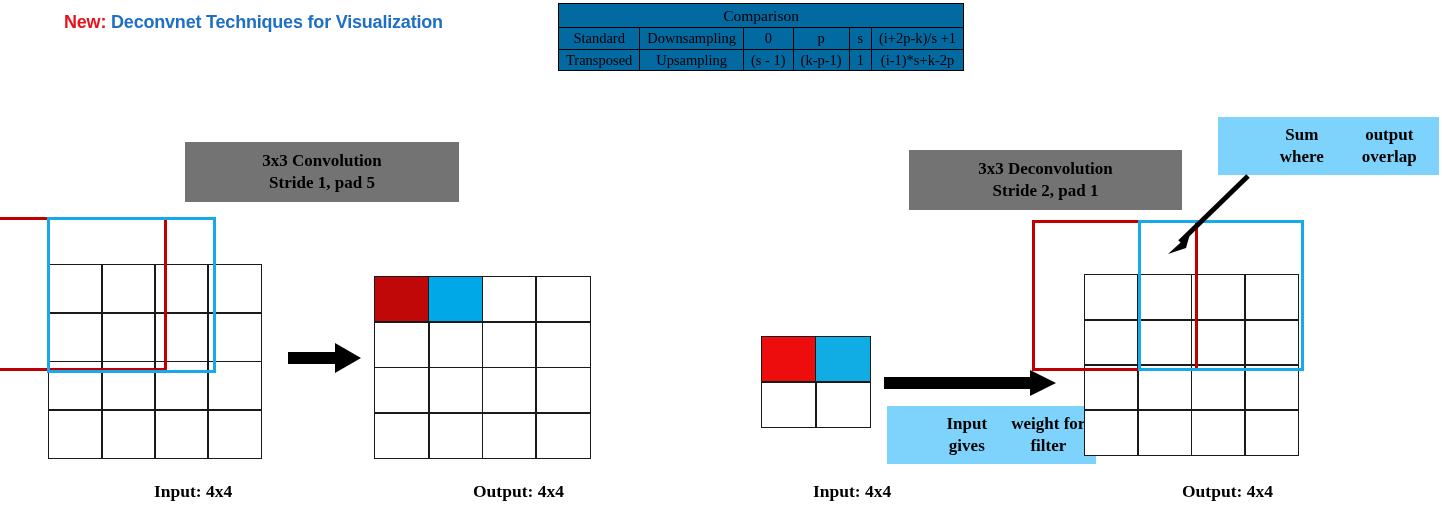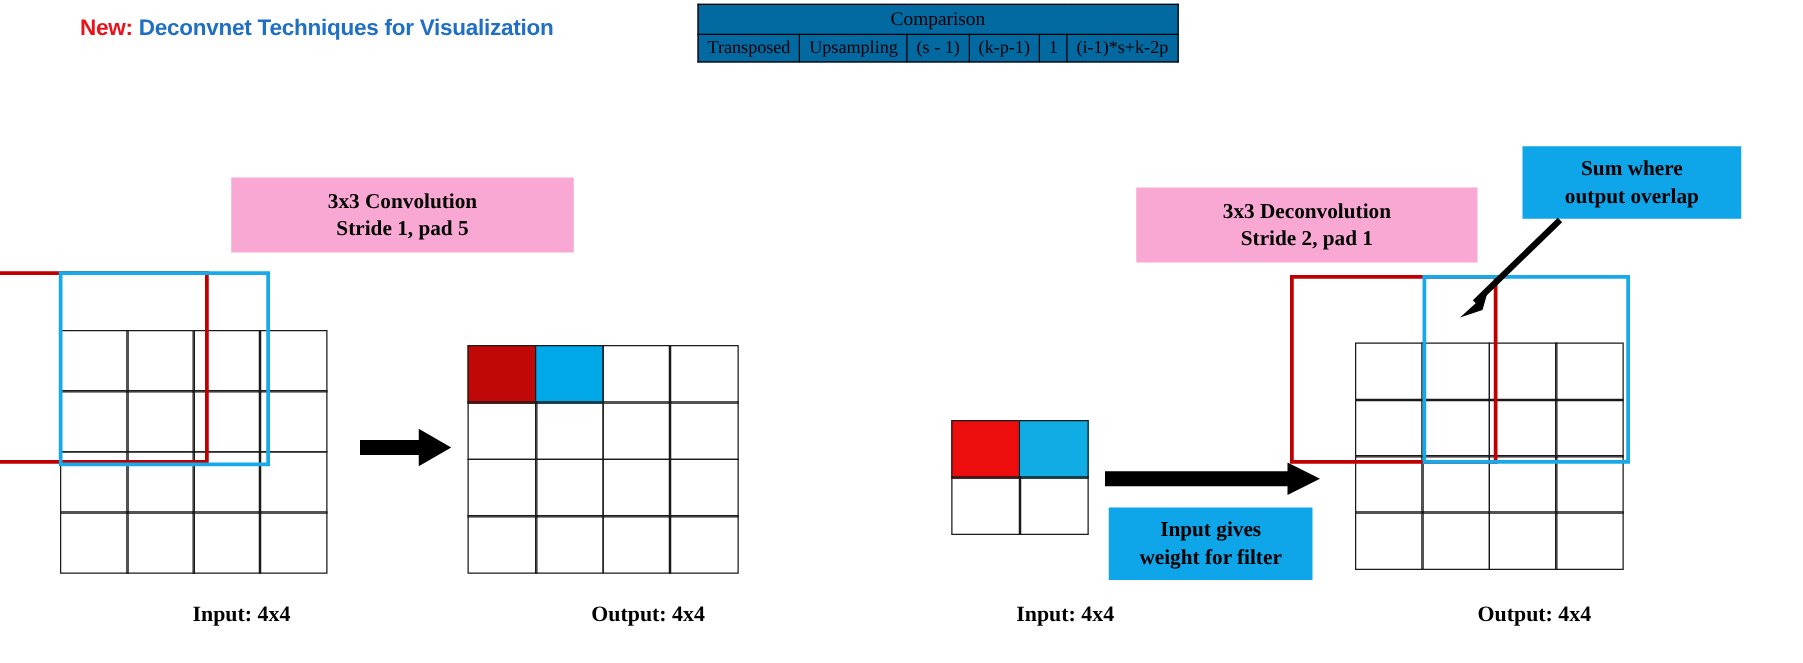--- a/index.html
+++ b/index.html
@@ -50,49 +50,50 @@
     line-height: 1.25;
   }
   #comparison-table .tbl-title {
     font-size: 15.5px;
     padding: 2px 6px;
   }
 
   
   .green-box {
     position: absolute;
-    background: #f9a8d4;
+    background: #737373;
     color: #000;
     font-weight: bold;
     font-size: 17px;
     line-height: 1.32;
     text-align: center;
     display: flex;
     flex-direction: column;
     align-items: center;
     justify-content: center;
     font-family: "Liberation Serif", "DejaVu Serif", serif;
   }
   #green-box-left { left: 185px; top: 142px; width: 274px; height: 60px; }
   #green-box-right { left: 909px; top: 150px; width: 273px; height: 60px; text-align: right; }
 
   
   .blue-box {
     position: absolute;
-    background: #0ea5e9;
+    background: #7dd3fc;
     color: #000;
     font-weight: bold;
     font-size: 17px;
     line-height: 1.32;
     text-align: center;
     display: flex;
-    flex-direction: column;
+    flex-direction: row;
     align-items: center;
     justify-content: center;
     font-family: "Liberation Serif", "DejaVu Serif", serif;
+    padding-left: 46px;
   }
   #blue-box-sum { left: 1218px; top: 117px; width: 175px; height: 58px; }
   #blue-box-weight { left: 887px; top: 406px; width: 163px; height: 58px; align-items: center; }
 
   
   .grid {
     position: absolute;
     display: grid;
     background: #ffffff;
   }
@@ -154,20 +155,28 @@
 
   <div id="title-line">
     <span class="new-word">New:</span>
     <span class="title-rest">Deconvnet Techniques for Visualization</span>
   </div>
 
   <table id="comparison-table">
     <tbody>
       <tr>
         <td class="tbl-title" colspan="6">Comparison</td>
+      </tr>
+      <tr>
+        <td>Standard</td>
+        <td>Downsampling</td>
+        <td>0</td>
+        <td>p</td>
+        <td>s</td>
+        <td>(i+2p-k)/s +1</td>
       </tr>
       <tr>
         <td>Transposed</td>
         <td>Upsampling</td>
         <td>(s - 1)</td>
         <td>(k-p-1)</td>
         <td>1</td>
         <td>(i-1)*s+k-2p</td>
       </tr>
     </tbody>

